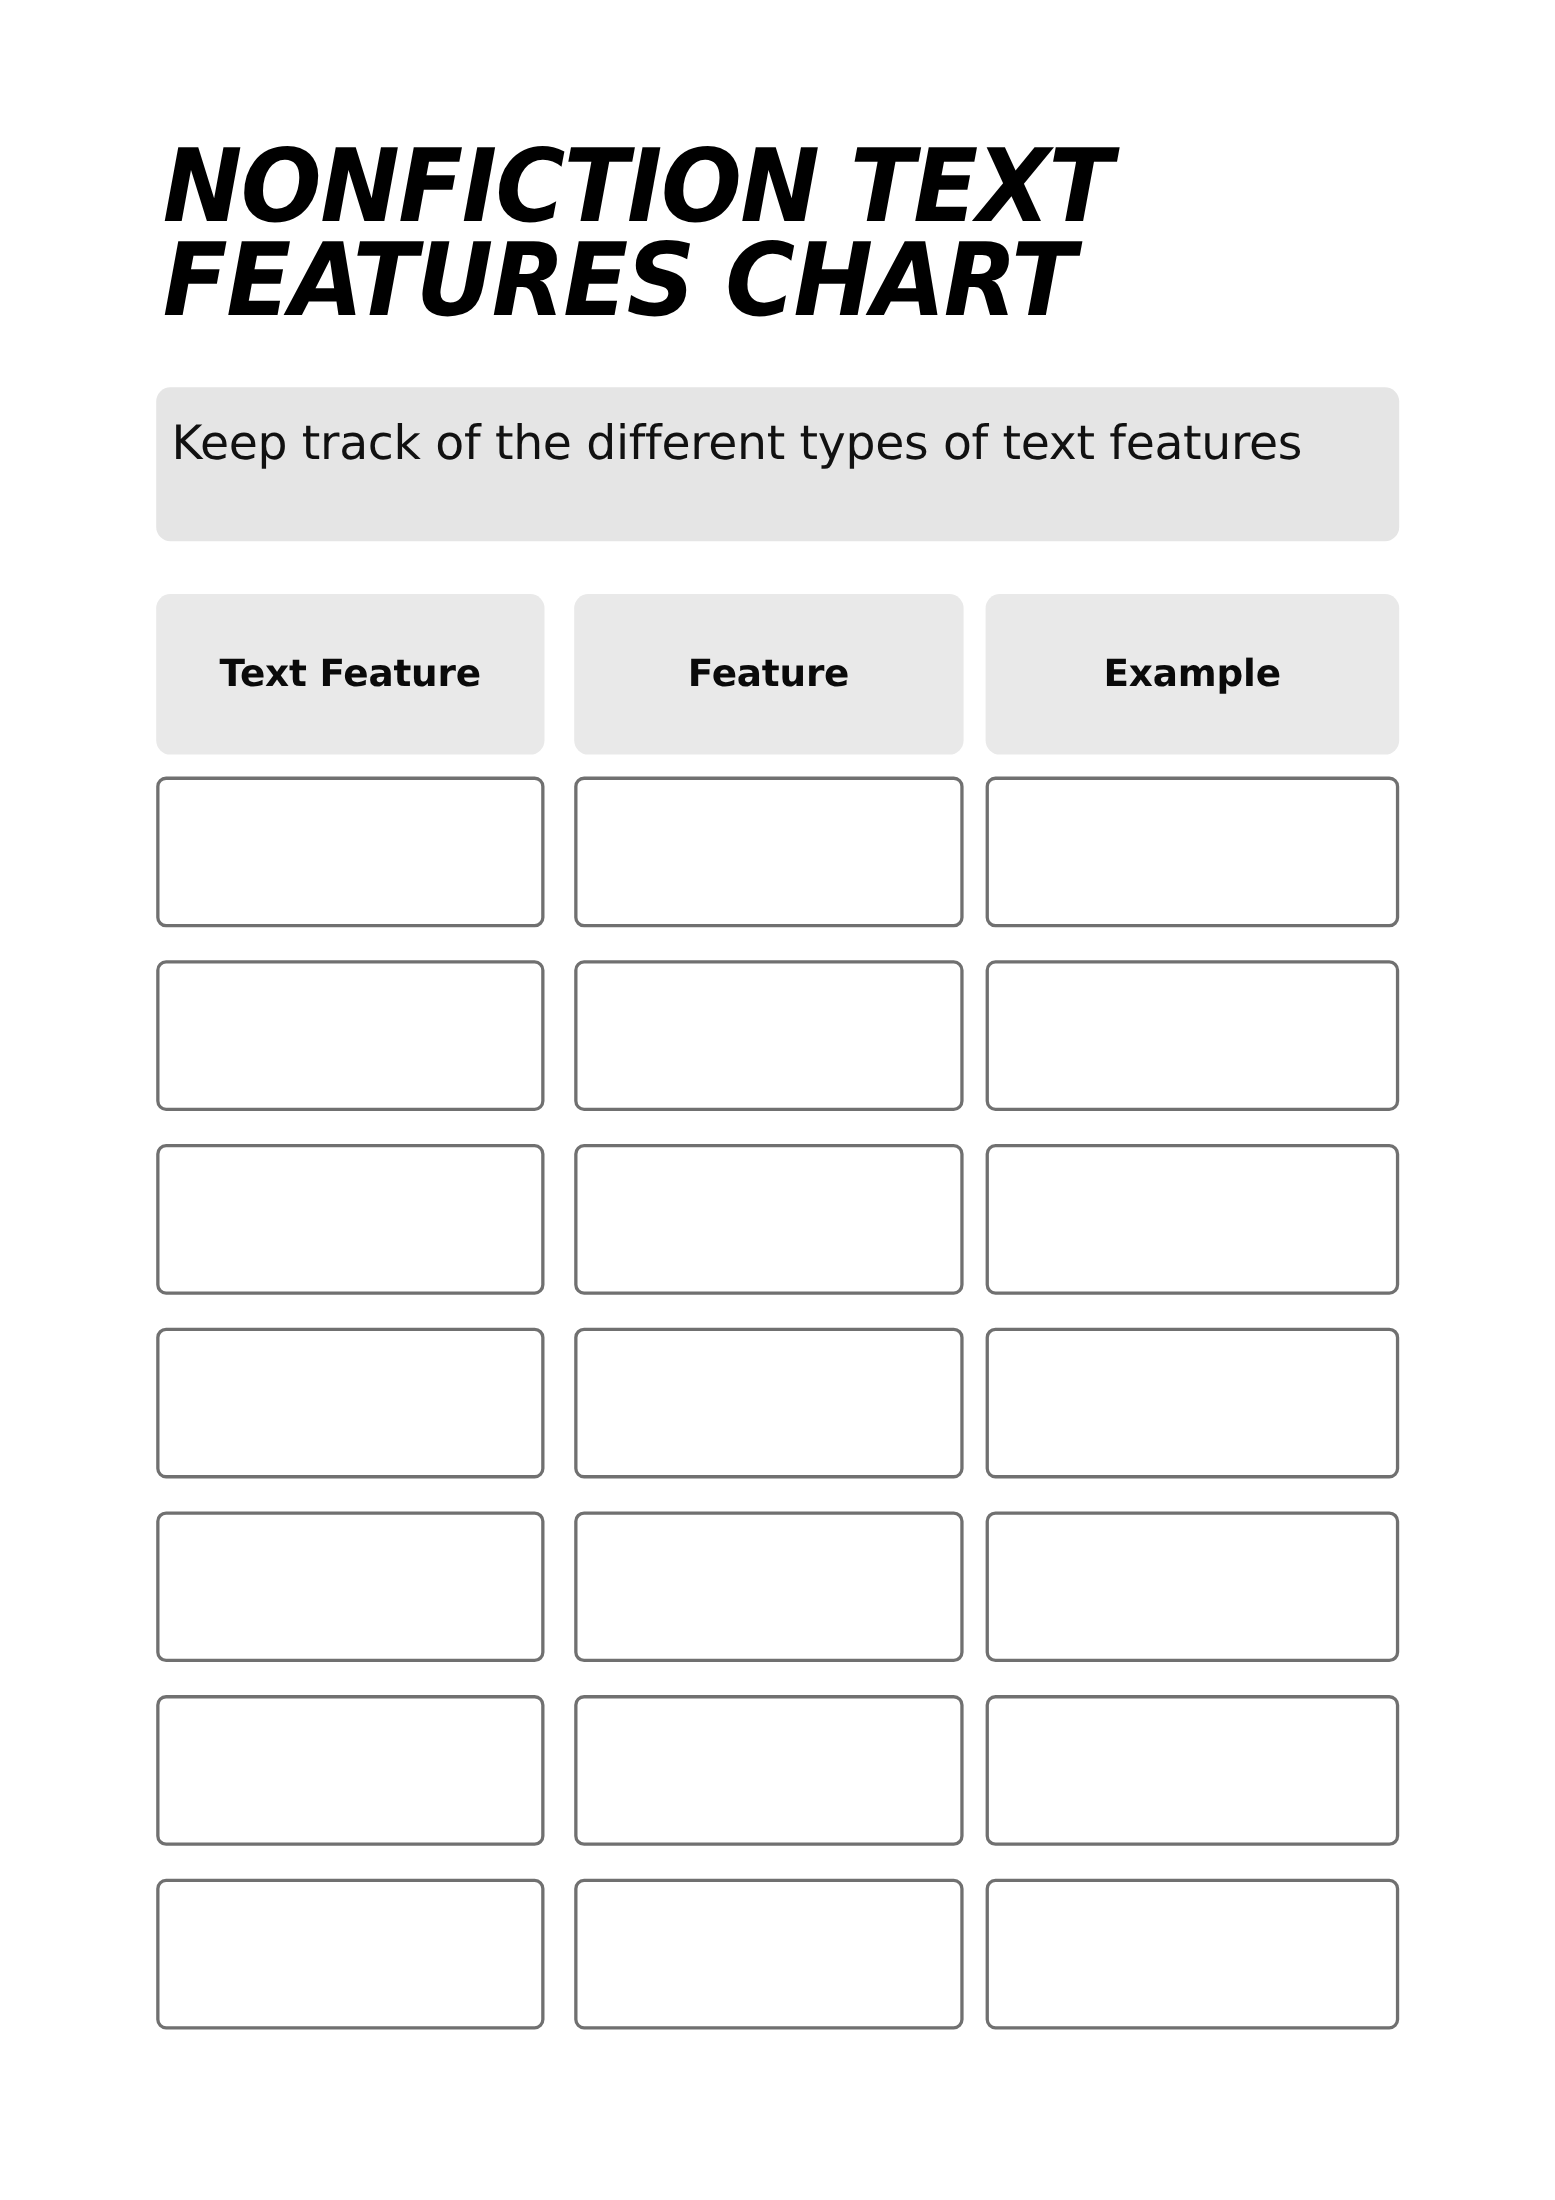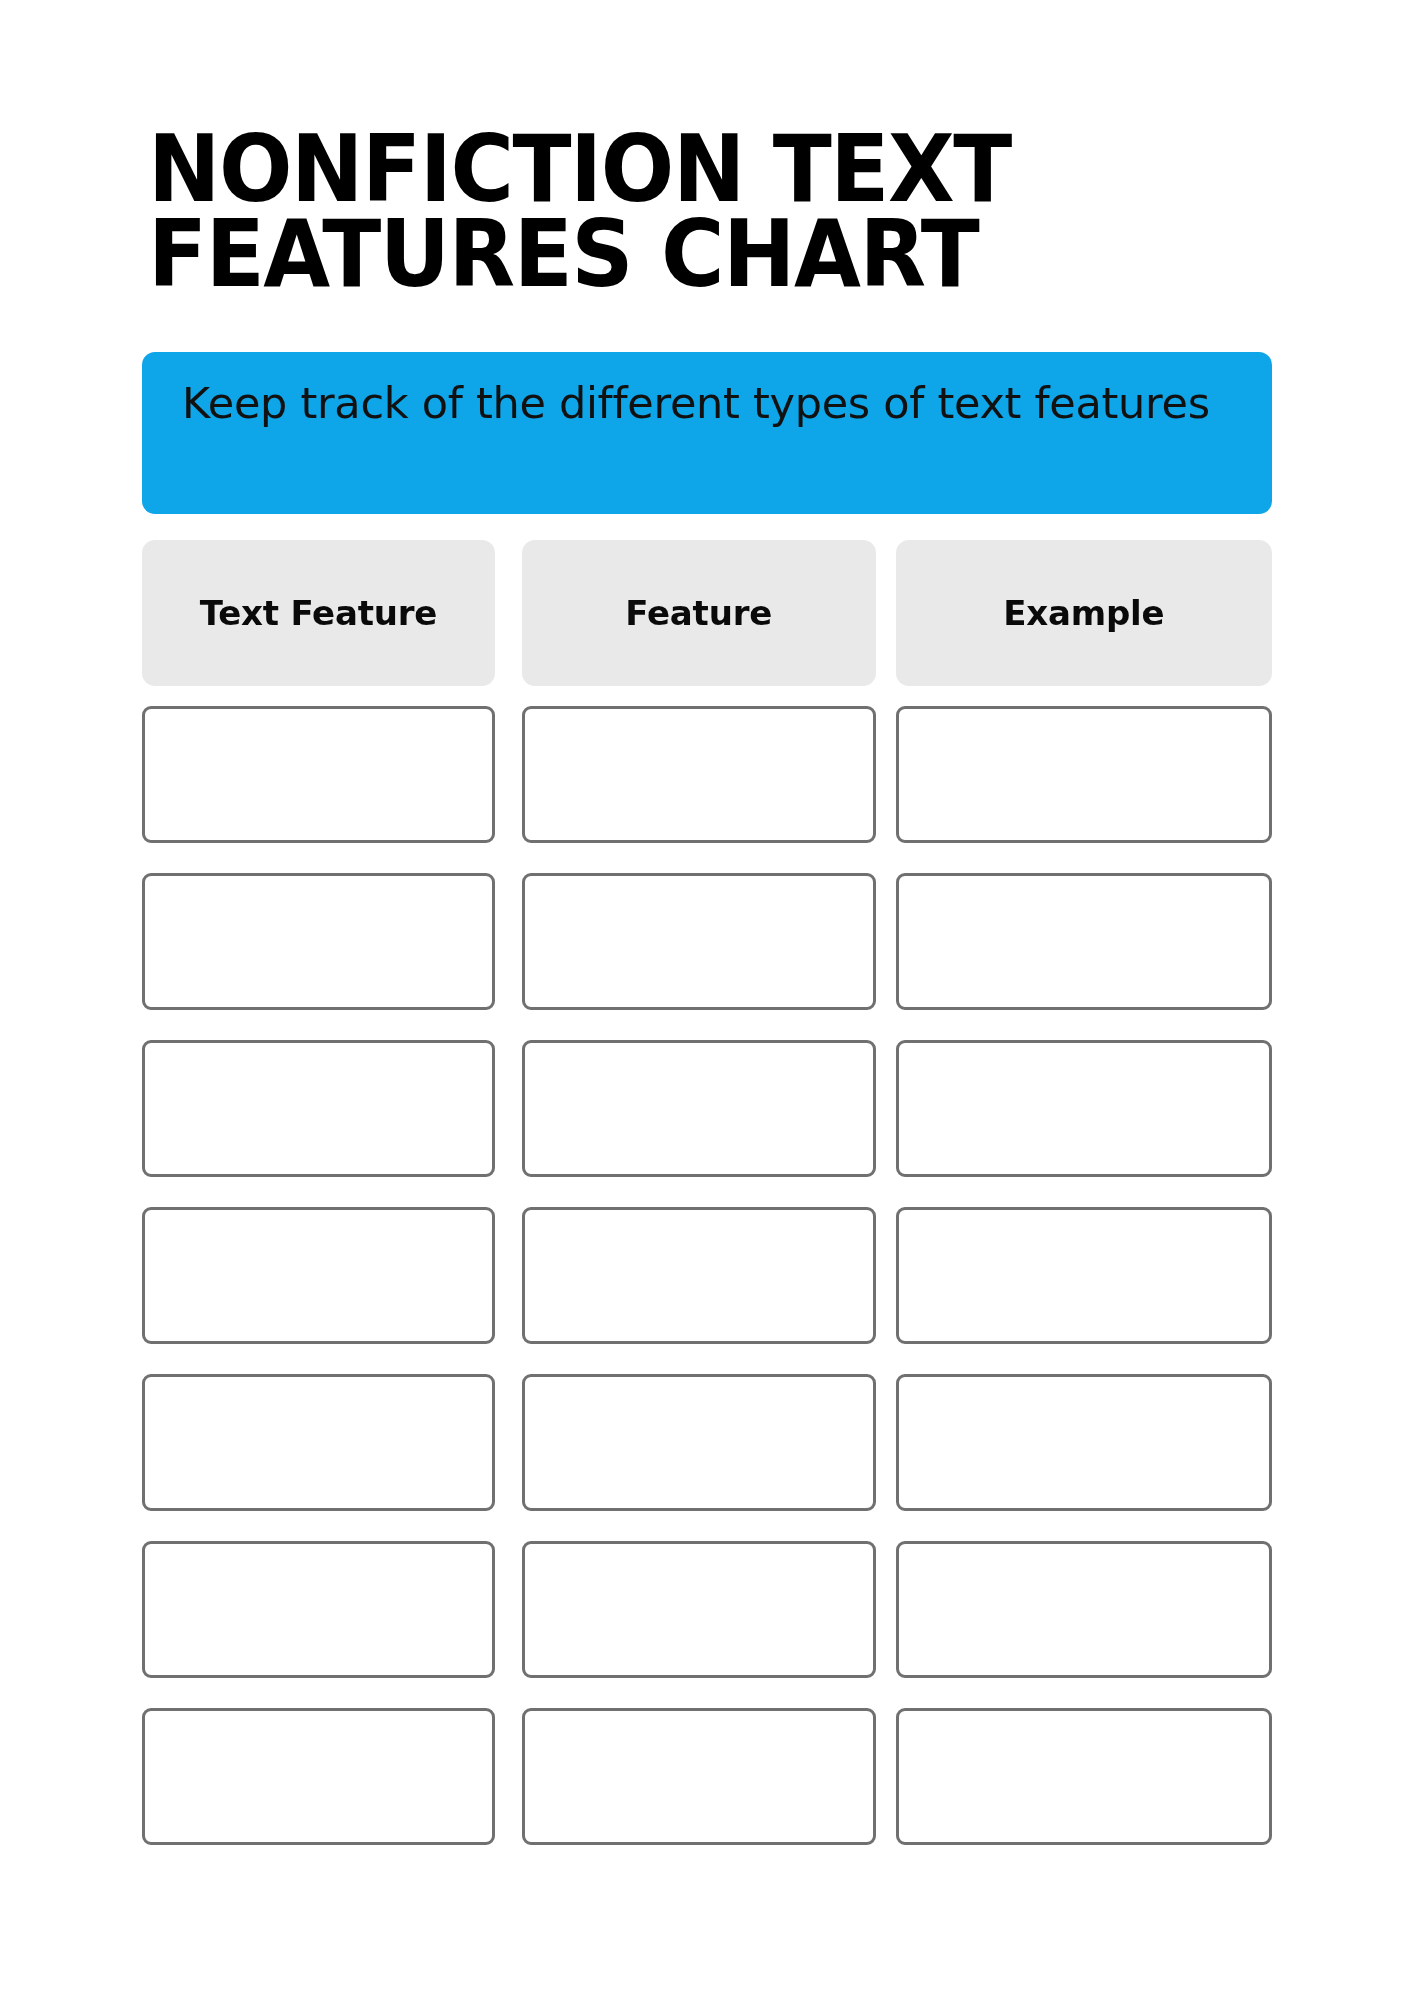--- a/index.html
+++ b/index.html
@@ -24,20 +24,21 @@
     height: 2000px;
     background: #ffffff;
   }
 
   
   .title-block {
     position: absolute;
     left: 148px;
     top: 128px;
     width: 1120px;
+    font-style: italic;
   }
 
   .title-line {
     display: block;
     font-family: "DejaVu Sans", sans-serif;
     font-weight: 700;
     font-size: 92px;
     line-height: 0.92;
     letter-spacing: -1.5px;
     color: #000000;
@@ -46,24 +47,24 @@
     transform-origin: left center;
     white-space: nowrap;
   }
 
   
   .subtitle-panel {
     position: absolute;
     left: 142px;
     top: 352px;
     width: 1130px;
-    height: 162px;
-    background: #0ea5e9;
+    height: 140px;
+    background: #e5e5e5;
     border-radius: 13px;
-    padding: 24px 28px 0 40px;
+    padding: 24px 28px 0 14px;
   }
 
   .subtitle-text {
     font-family: "DejaVu Sans", sans-serif;
     font-size: 43px;
     line-height: 1.28;
     color: #111111;
     font-weight: 400;
     letter-spacing: -0.3px;
   }

